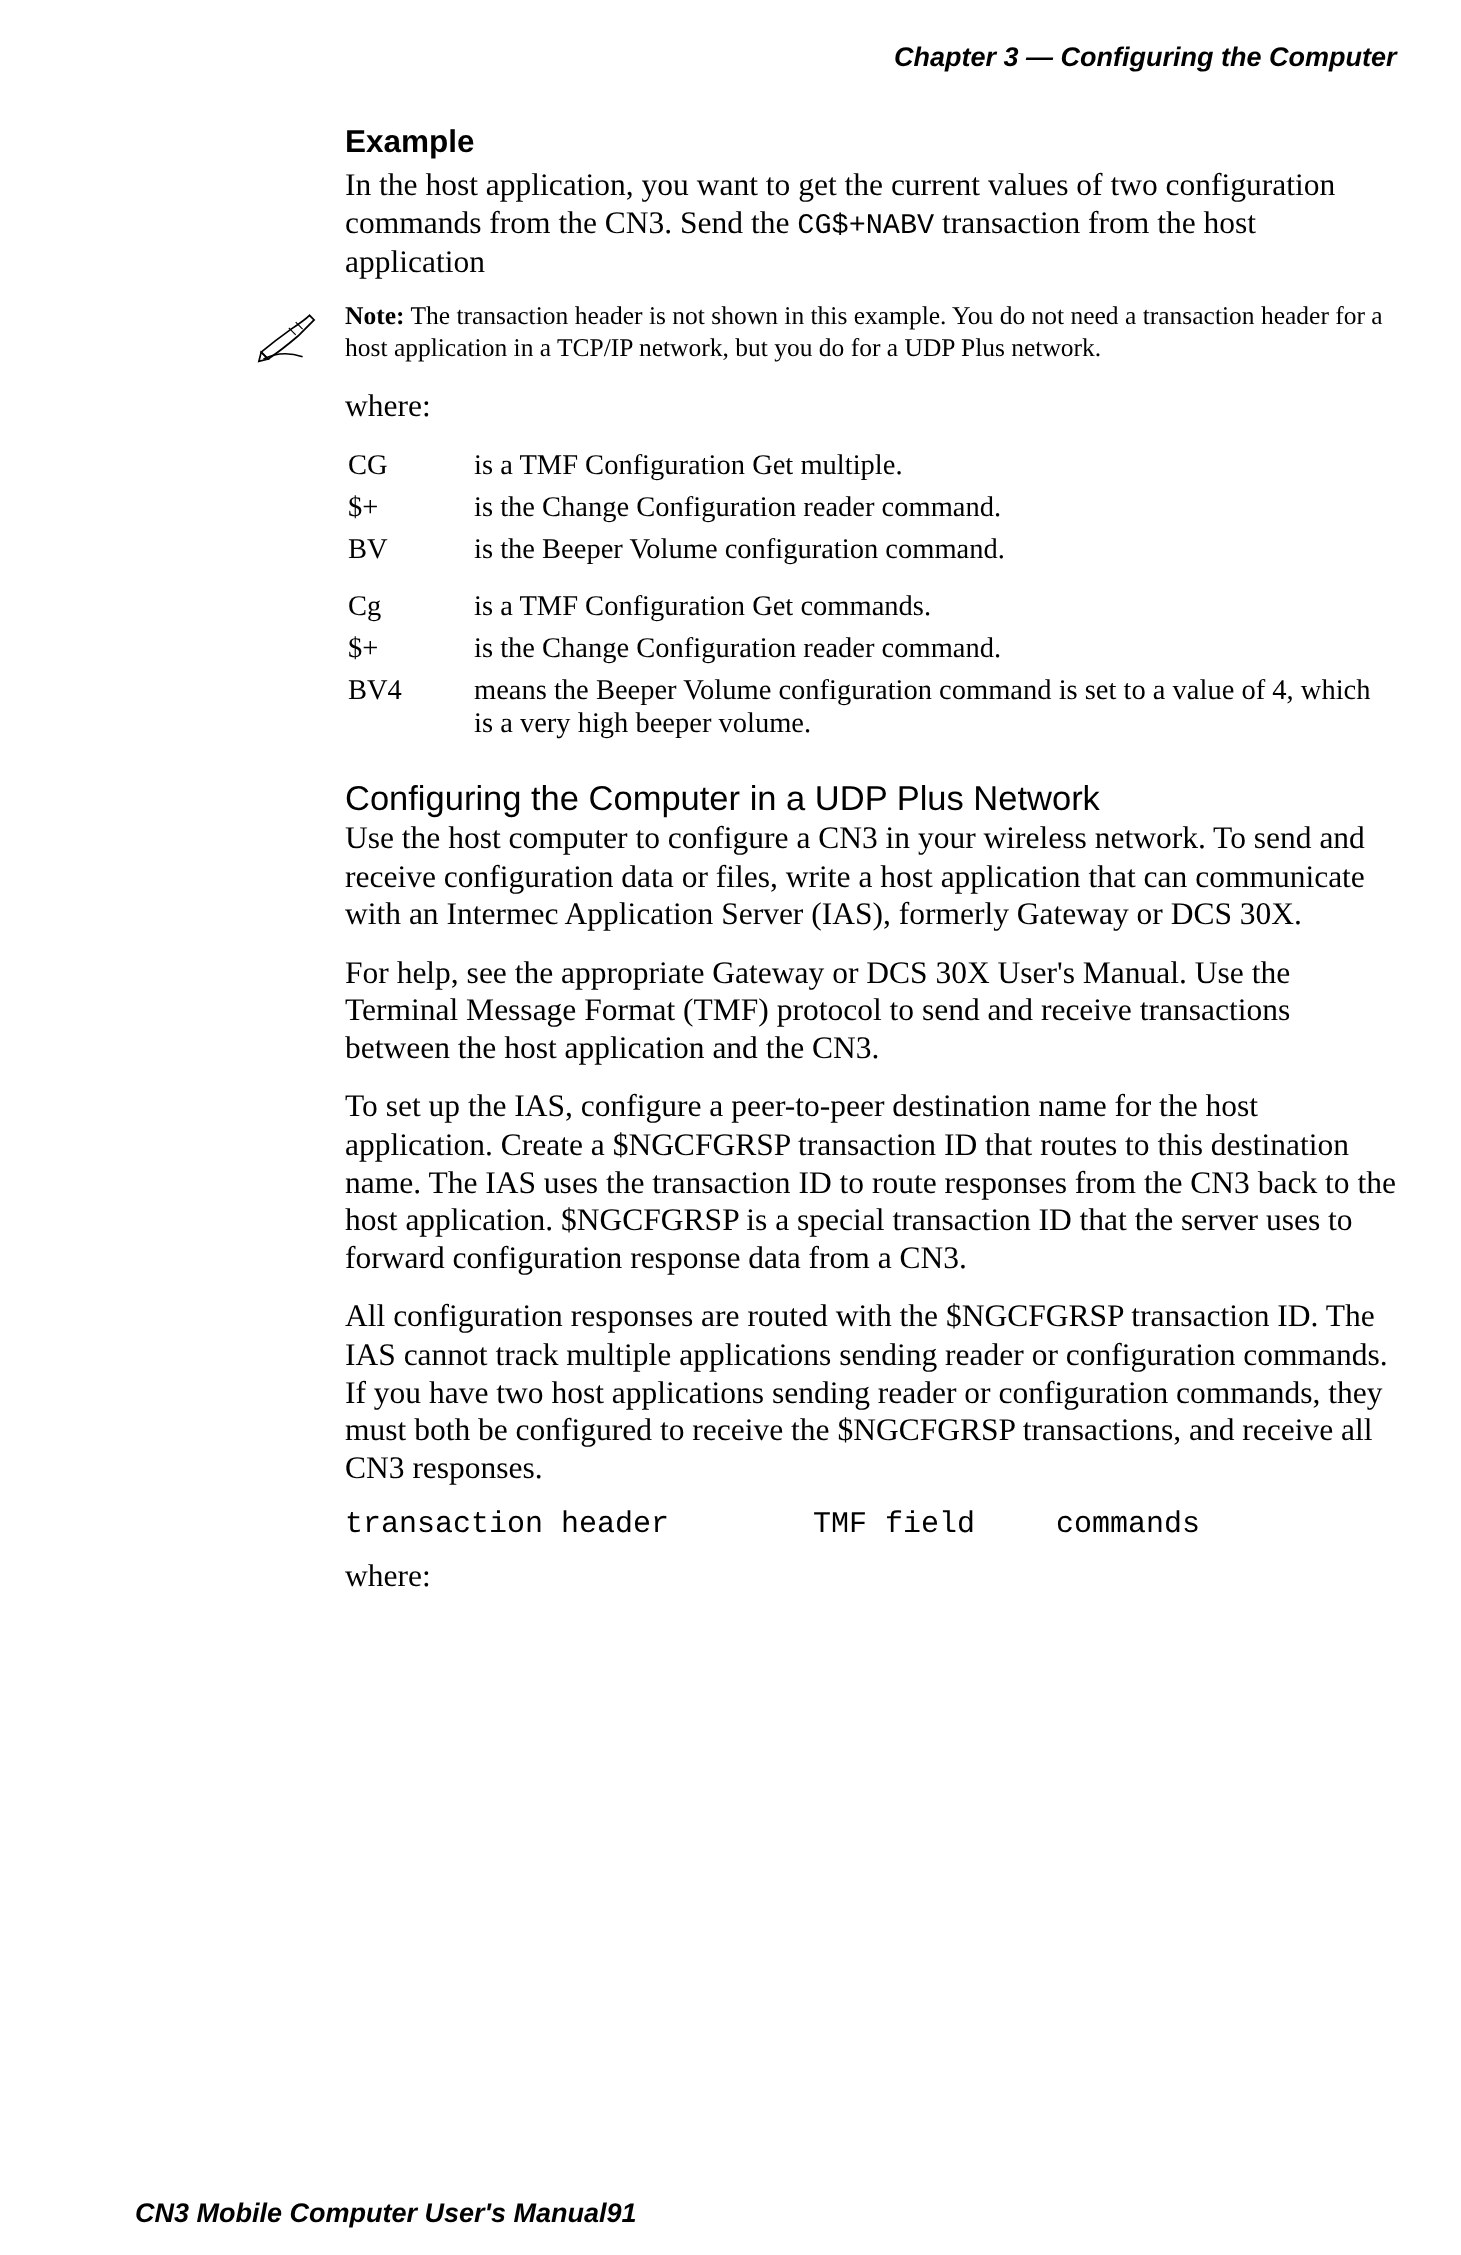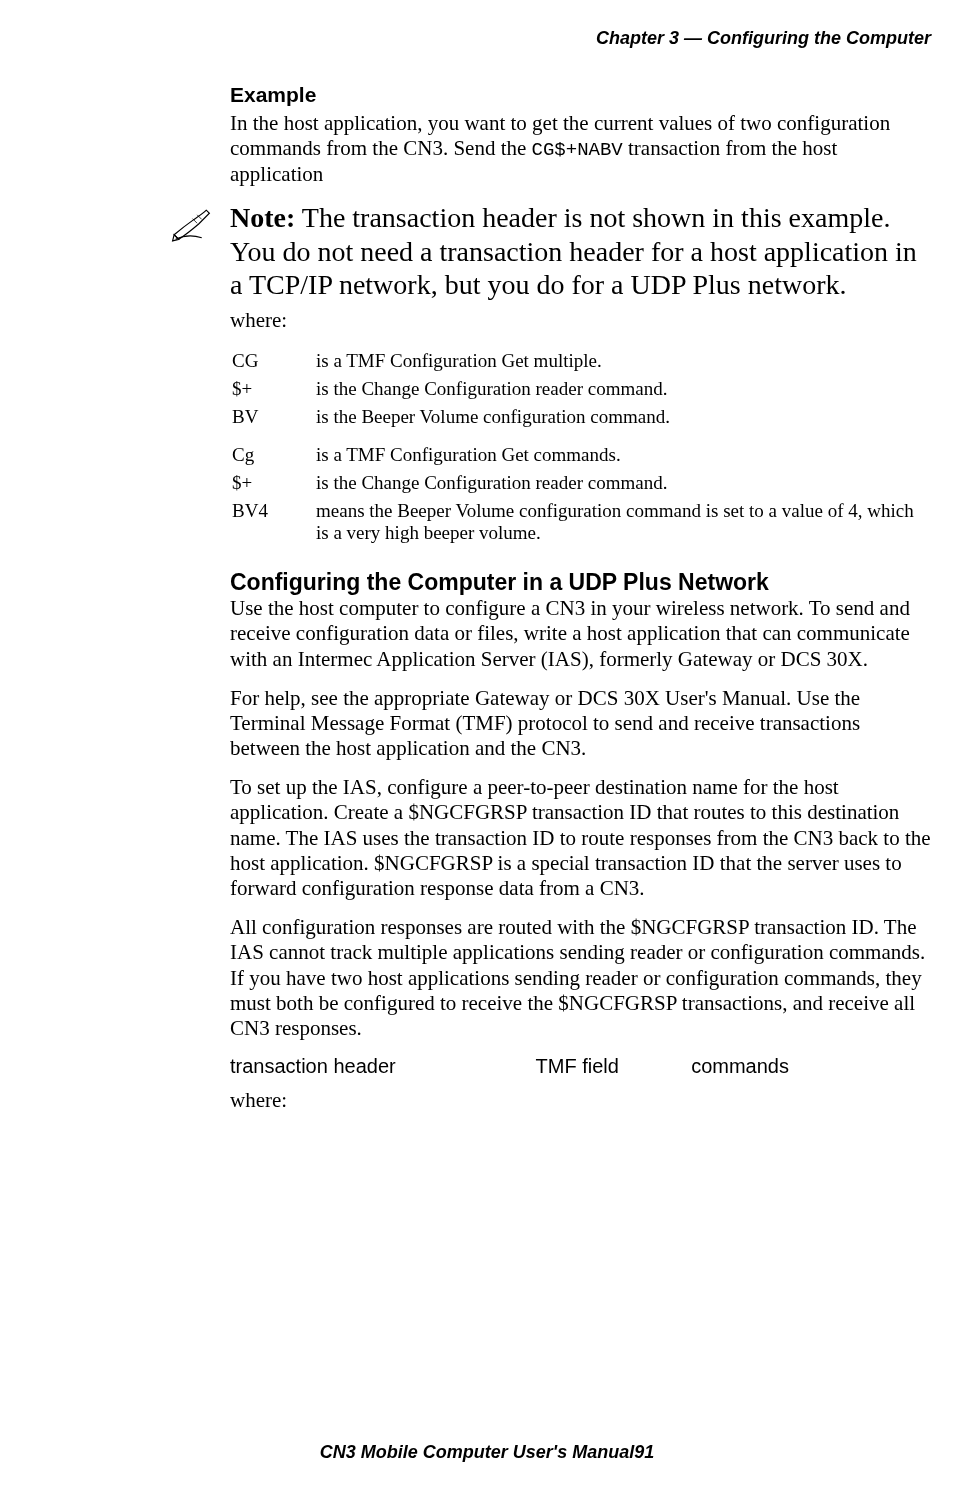--- a/index.html
+++ b/index.html
@@ -31,21 +31,21 @@
       margin-left: 140px;
     }
     .section-heading {
       font-family: 'Myriad Pro', 'Helvetica Neue', Arial, sans-serif;
       font-weight: 800;
       font-size: 21px;
       margin: 0 0 2px 0;
     }
     .subsection-heading {
       font-family: 'Myriad Pro', 'Helvetica Neue', Arial, sans-serif;
-      font-weight: 700;
+      font-weight: 400;
       font-size: 23px;
       margin: 22px 0 0 0;
     }
     p {
       font-size: 21px;
       line-height: 1.2;
       margin: 4px 0 14px 0;
     }
     .code-inline {
       font-family: 'Courier New', monospace;
@@ -57,52 +57,52 @@
       margin-bottom: 6px;
     }
     .note-icon {
       width: 54px;
       flex-shrink: 0;
       margin-left: -62px;
       margin-right: 8px;
       margin-top: 0px;
     }
     .note-text {
-      font-size: 28px;
+      font-size: 17px;
       line-height: 1.2;
     }
     .note-text .bold {
       font-weight: bold;
     }
     table.defs {
       border-collapse: collapse;
       margin: 6px 0 10px 2px;
       font-size: 19px;
     }
     table.defs td {
       padding: 3px 0;
       vertical-align: top;
     }
     table.defs td.term {
       width: 72px;
       padding-right: 12px;
     }
     .syntax-line {
-      font-family: Liberation Sans, sans-serif;
+      font-family: Liberation Mono, monospace;
       font-size: 20px;
       margin: 8px 0 10px 0;
     }
     .syntax-line span { display: inline-block; }
     .footer {
       position: absolute;
-      bottom: 40px;
+      bottom: 17px;
       left: 90px;
       right: 90px;
       display: flex;
-      justify-content: center;
+      justify-content: flex-start;
       font-family: 'Myriad Pro', 'Helvetica Neue', Arial, sans-serif;
       font-weight: bold;
       font-style: italic;
       font-size: 18px;
     }
     svg.pencil-note {
       width: 46px;
       height: 46px;
     }
   </style>

